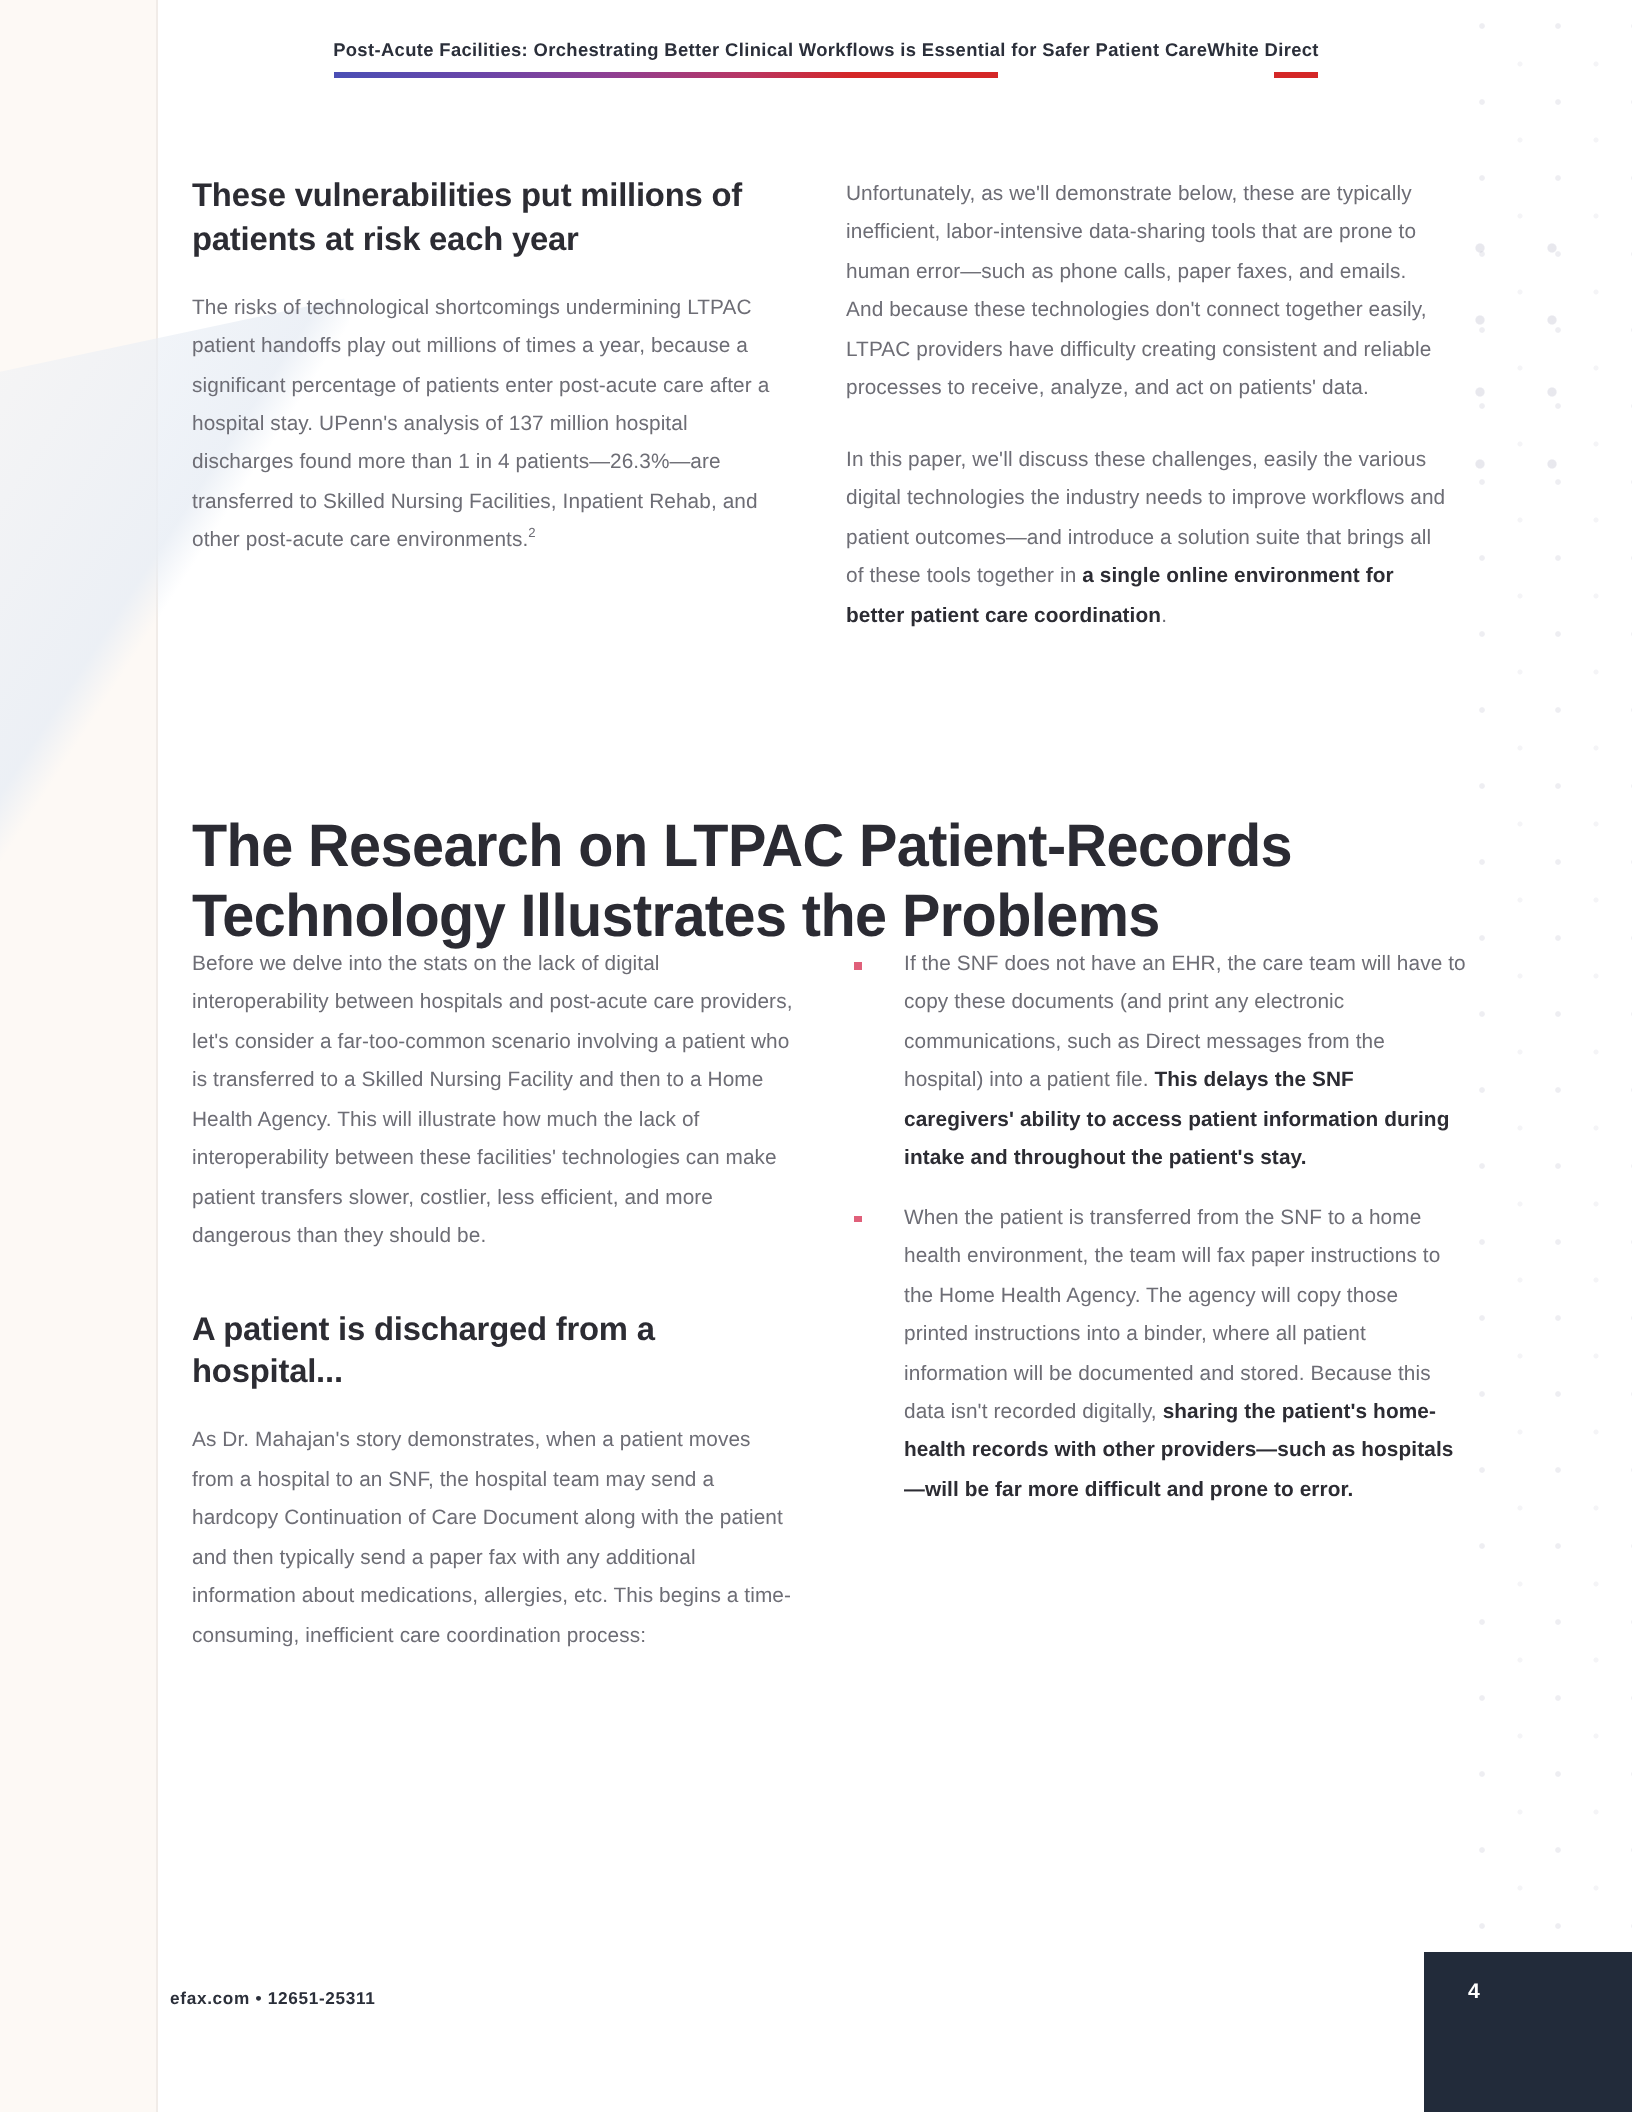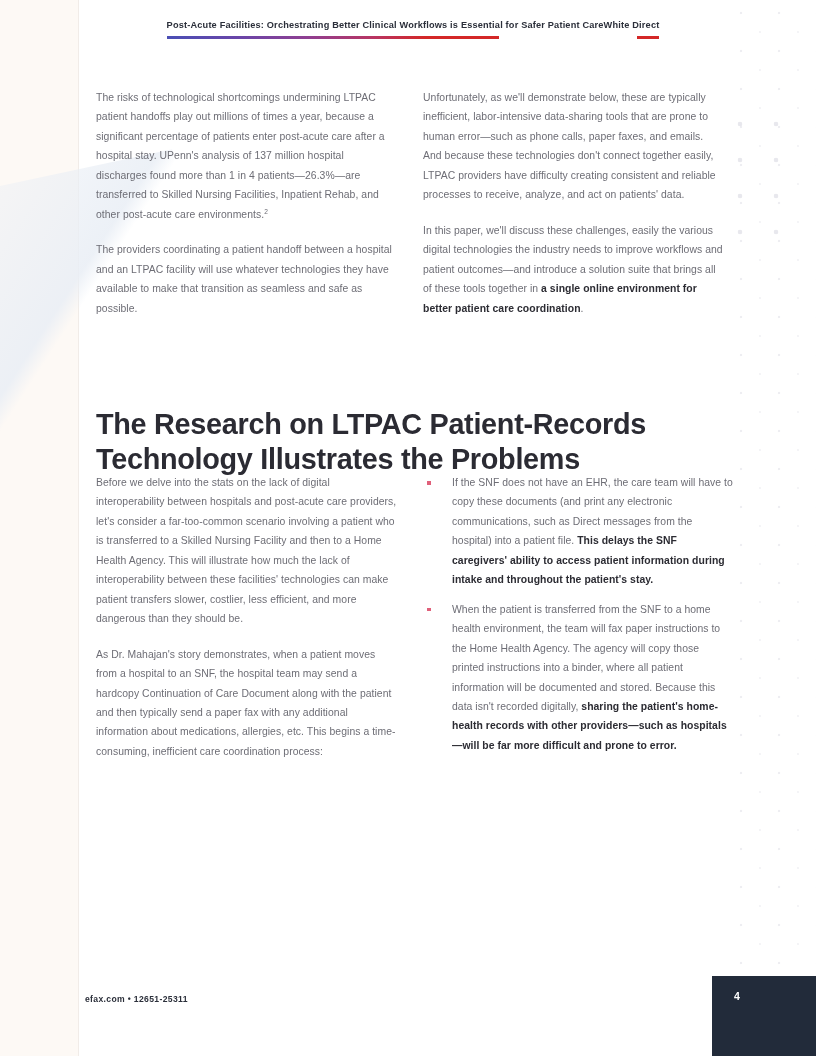--- a/index.html
+++ b/index.html
@@ -245,34 +245,35 @@
       <div class="runhead-rule"></div>
     </div>
     <div class="runhead-right">
       <div class="runhead-label">White Direct</div>
       <div class="runhead-dash"></div>
     </div>
   </div>
 
   <div class="cols">
     <div class="col">
+      <h2 class="sub">These vulnerabilities put millions of patients at risk each year</h2>
       <p class="body"><span>The risks of technological shortcomings undermining LTPAC patient handoffs play out millions of times a year, because a significant percentage of patients enter post-acute care after a hospital stay. UPenn's analysis of 137 million hospital discharges found more than 1 in 4 patients—26.3%—are transferred to Skilled Nursing Facilities, Inpatient Rehab, and other post-acute care environments.</span><sup class="fn">2</sup></p>
-      <p class="body">The providers coordinating a patient handoff between a hospital and an LTPAC facility will use whatever technologies they have available to make that transition as seamless and safe as possible.</p>
     </div>
     <div class="col">
       <p class="body">Unfortunately, as we'll demonstrate below, these are typically inefficient, labor-intensive data-sharing tools that are prone to human error—such as phone calls, paper faxes, and emails. And because these technologies don't connect together easily, LTPAC providers have difficulty creating consistent and reliable processes to receive, analyze, and act on patients' data.</p>
       <p class="body"><span>In this paper, we'll discuss these challenges, easily the various digital technologies the industry needs to improve workflows and patient outcomes—and introduce a solution suite that brings all of these tools together in </span><b class="em">a single online environment for better patient care coordination</b><span>.</span></p>
     </div>
   </div>
 
   <div class="bighead">The Research on LTPAC Patient-Records Technology Illustrates the Problems</div>
 
   <div class="cols-lower">
     <div class="col-lower-left">
       <p class="body">Before we delve into the stats on the lack of digital interoperability between hospitals and post-acute care providers, let's consider a far-too-common scenario involving a patient who is transferred to a Skilled Nursing Facility and then to a Home Health Agency. This will illustrate how much the lack of interoperability between these facilities' technologies can make patient transfers slower, costlier, less efficient, and more dangerous than they should be.</p>
+      <h3 class="sub2">A patient is discharged from a hospital...</h3>
       <p class="body">As Dr. Mahajan's story demonstrates, when a patient moves from a hospital to an SNF, the hospital team may send a hardcopy Continuation of Care Document along with the patient and then typically send a paper fax with any additional information about medications, allergies, etc. This begins a time-consuming, inefficient care coordination process:</p>
     </div>
     <div class="col-lower-right">
       <ul class="bullets">
         <li>
           <span class="marker"></span>
           <span>If the SNF does not have an EHR, the care team will have to copy these documents (and print any electronic communications, such as Direct messages from the hospital) into a patient file. </span><b class="em">This delays the SNF caregivers' ability to access patient information during intake and throughout the patient's stay.</b><span></span>
         </li>
         <li>
           <span class="marker"></span>

